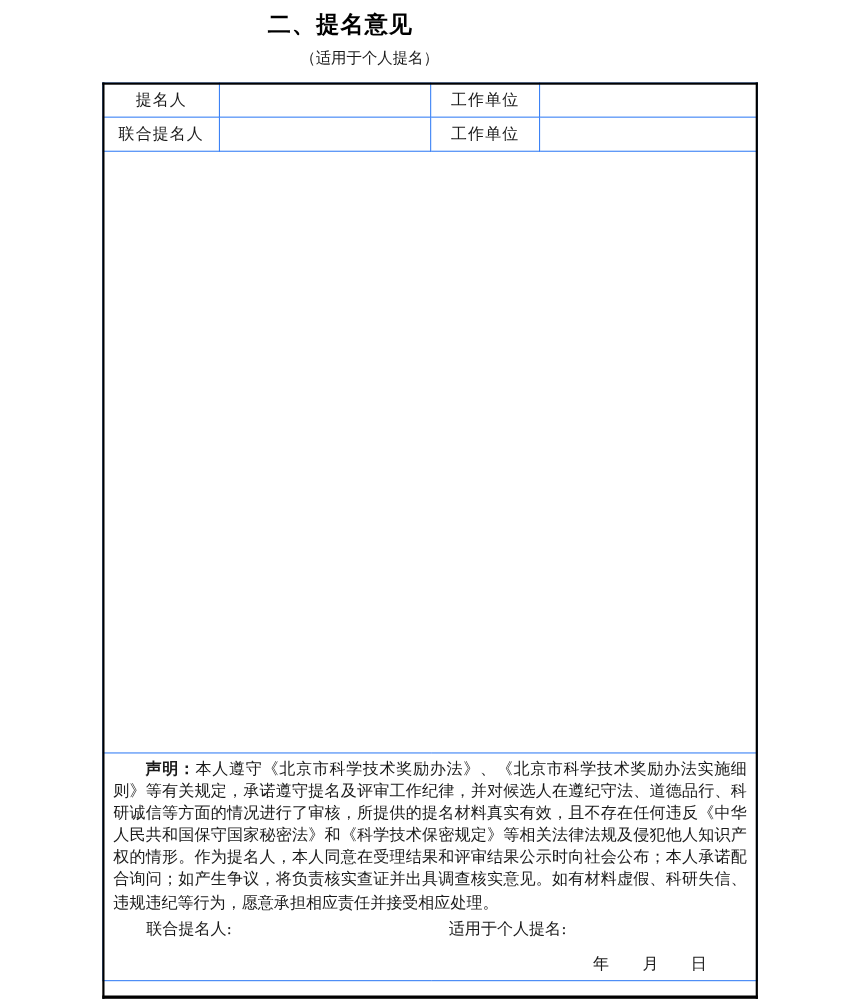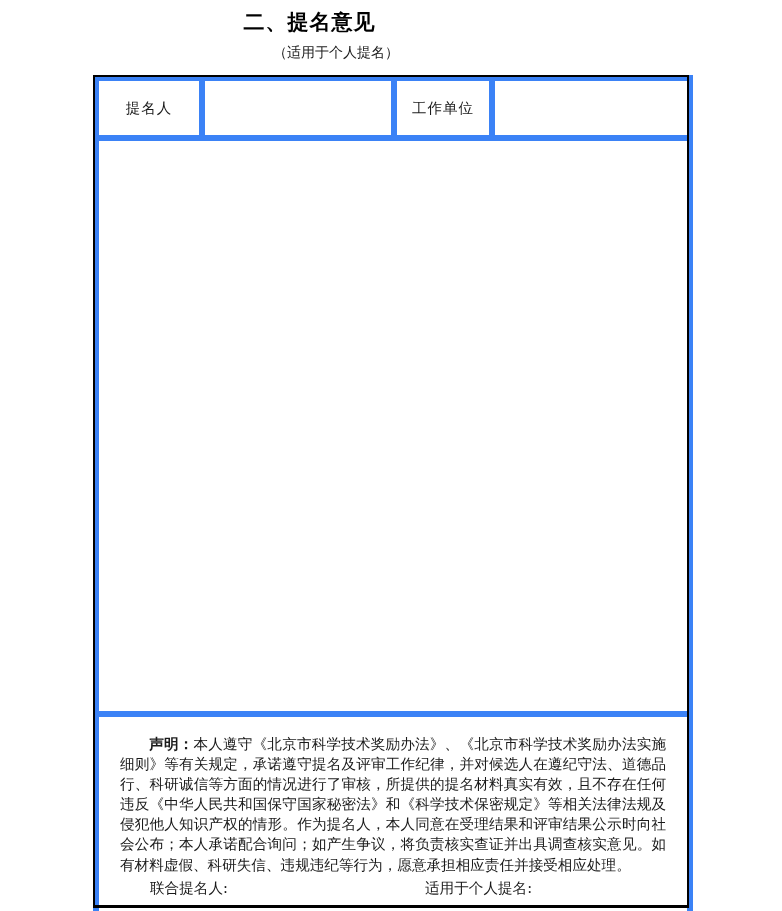--- a/index.html
+++ b/index.html
@@ -47,22 +47,22 @@
   
   .form-table {
     position: absolute;
     left: 93px;
     top: 75px;
     width: 596px;
     border-collapse: collapse;
     table-layout: fixed;
   }
   .form-table td {
-    border: 6px solid #3b82f6;
-    padding: 12px;
+    border: 1px solid #3b82f6;
+    padding: 0;
     font-size: 14.5px;
     vertical-align: middle;
   }
   .form-table .label-cell {
     text-align: center;
     height: 30px;
     line-height: 30px;
     letter-spacing: 1px;
   }
   .form-table .value-cell {
@@ -152,20 +152,26 @@
       <col class="col-value-2">
     </colgroup>
     <tbody>
       <tr>
         <td class="label-cell">提名人</td>
         <td class="value-cell"></td>
         <td class="label-cell">工作单位</td>
         <td class="value-cell"></td>
       </tr>
       <tr>
+        <td class="label-cell">联合提名人</td>
+        <td class="value-cell"></td>
+        <td class="label-cell">工作单位</td>
+        <td class="value-cell"></td>
+      </tr>
+      <tr>
         <td class="opinion-cell" colspan="4"></td>
       </tr>
       <tr>
         <td class="statement-cell" colspan="4">
           <div class="statement-inner">
             <p class="statement-text"><span class="lead">声明：</span><span>本人遵守《北京市科学技术奖励办法》、《北京市科学技术奖励办法实施细则》等有关规定，承诺遵守提名及评审工作纪律，并对候选人在遵纪守法、道德品行、科研诚信等方面的情况进行了审核，所提供的提名材料真实有效，且不存在任何违反《中华人民共和国保守国家秘密法》和《科学技术保密规定》等相关法律法规及侵犯他人知识产权的情形。作为提名人，本人同意在受理结果和评审结果公示时向社会公布；本人承诺配合询问；如产生争议，将负责核实查证并出具调查核实意见。如有材料虚假、科研失信、违规违纪等行为，愿意承担相应责任并接受相应处理。</span></p>
 
             <div class="signature-row">
               <span class="sig-primary">联合提名人:</span>
               <span class="sig-joint">适用于个人提名:</span>

